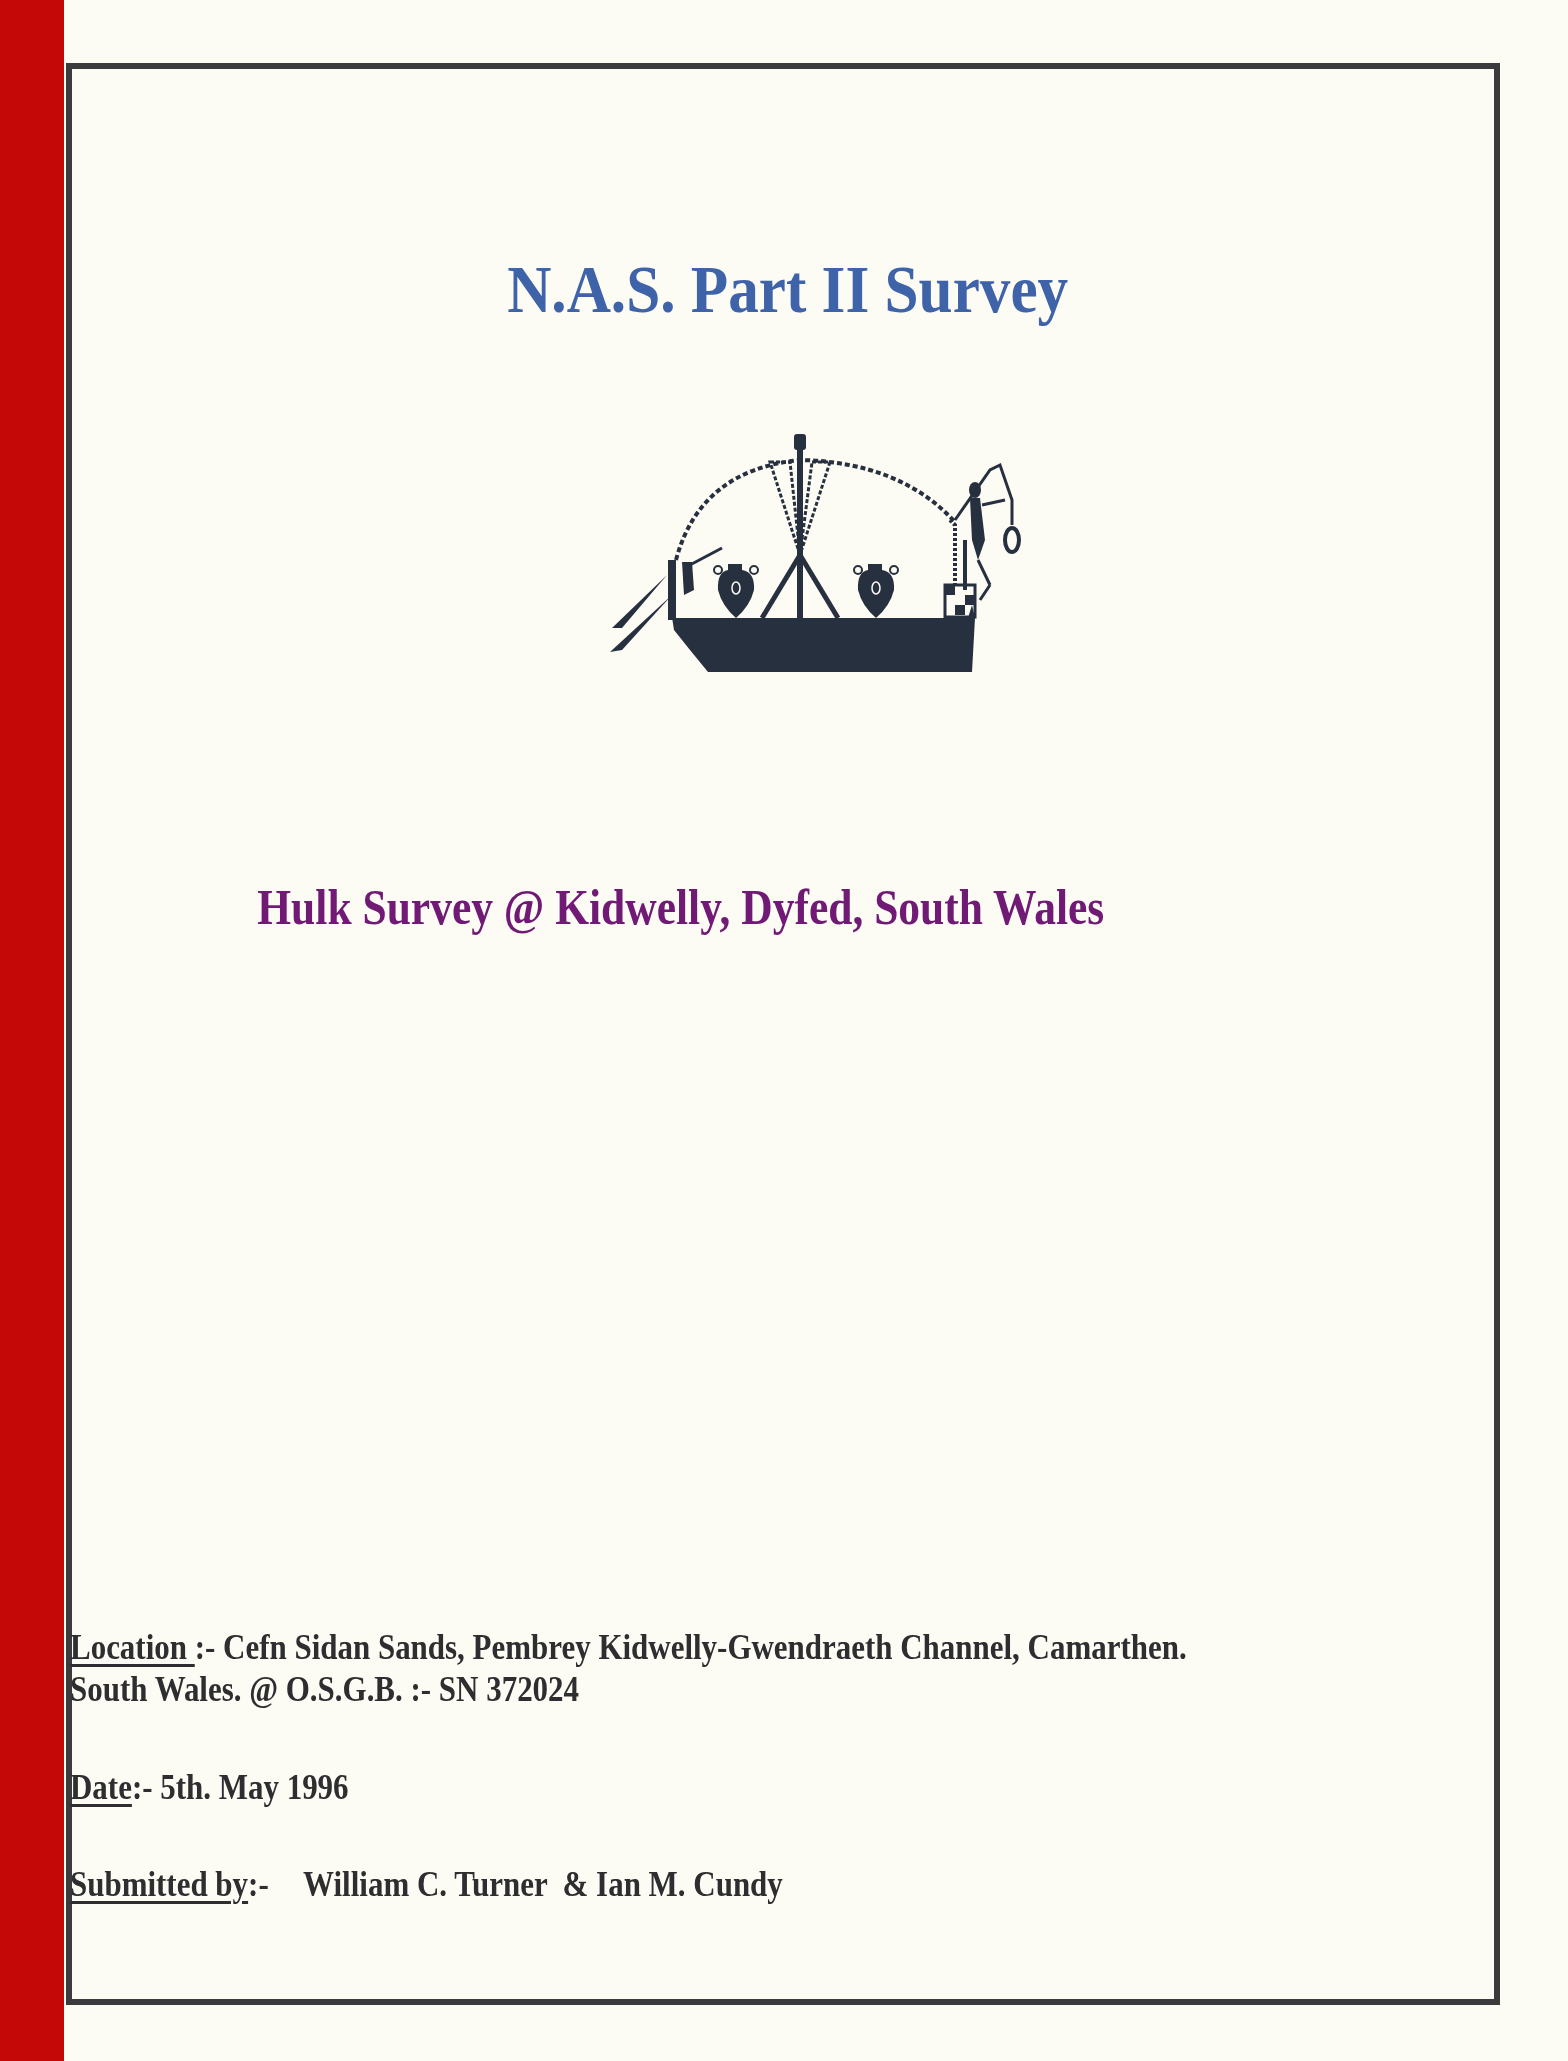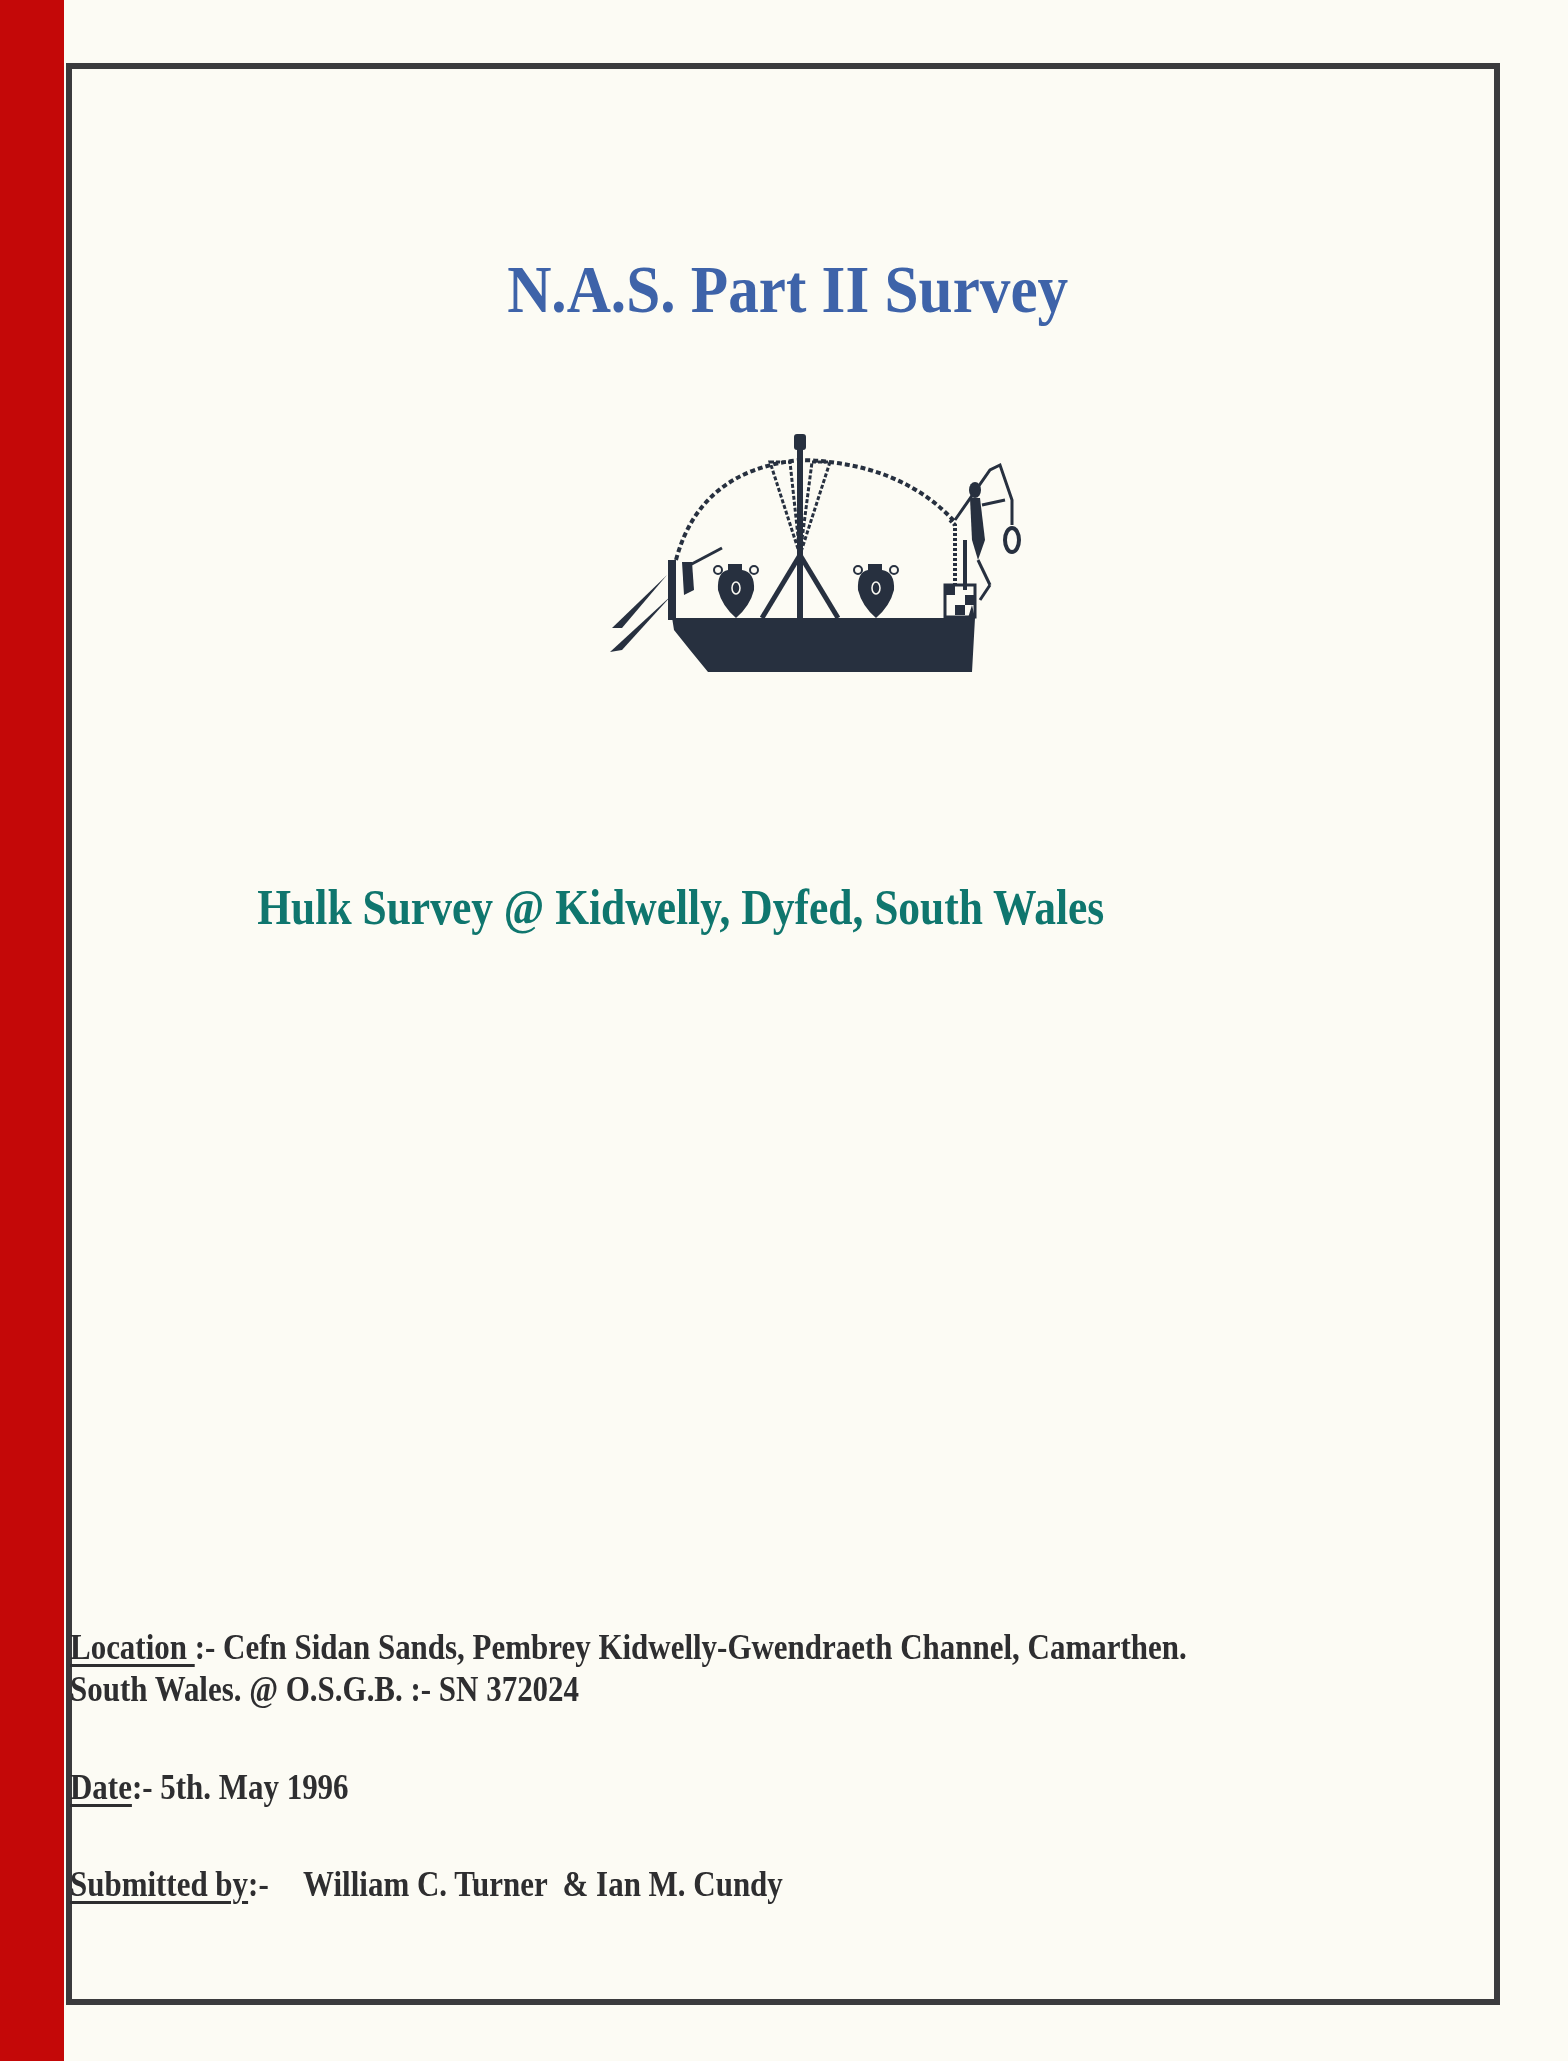--- a/index.html
+++ b/index.html
@@ -22,21 +22,21 @@
     font-weight: bold; font-size: 68px; color: #3e63a9;
     text-decoration: underline; text-decoration-thickness: 6px; text-underline-offset: 12px;
     letter-spacing: 0px;
   }
   .title span { display: inline-block; transform: scaleX(0.9); transform-origin: center; margin-left: 8px;}
   .logo {
     position: absolute; left: 600px; top: 425px; width: 430px; height: 255px;
   }
   .subtitle {
     position: absolute; left: 0; width: 1349px; top: 878px; text-align: center;
-    font-weight: bold; font-size: 50px; color: #0f766e;
+    font-weight: bold; font-size: 50px; color: #701a75;
     text-decoration: underline double; text-decoration-thickness: 3px; text-underline-offset: 6px;
   }
   .subtitle span { display: inline-block; transform: scaleX(0.87); transform-origin: center; margin-left: 12px;}
   .info {
     position: absolute; left: 70px; font-weight: bold; font-size: 36px; color: #2e2e30;
     white-space: nowrap; transform: scaleX(0.86); transform-origin: left top;
   }
   .info .label { text-decoration: underline; text-decoration-thickness: 3px; text-underline-offset: 5px; }
   .loc1 { top: 1626px; }
   .loc2 { top: 1668px; }

